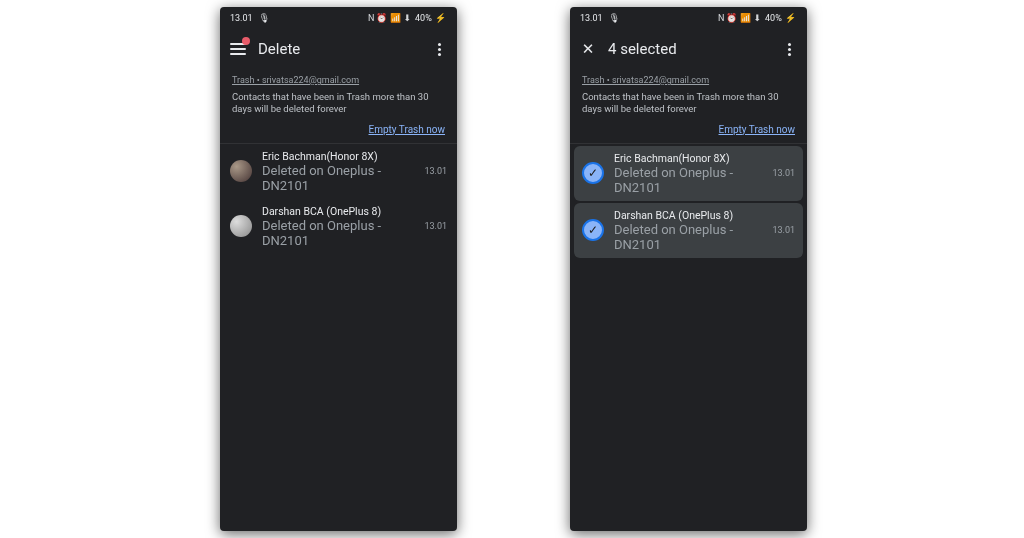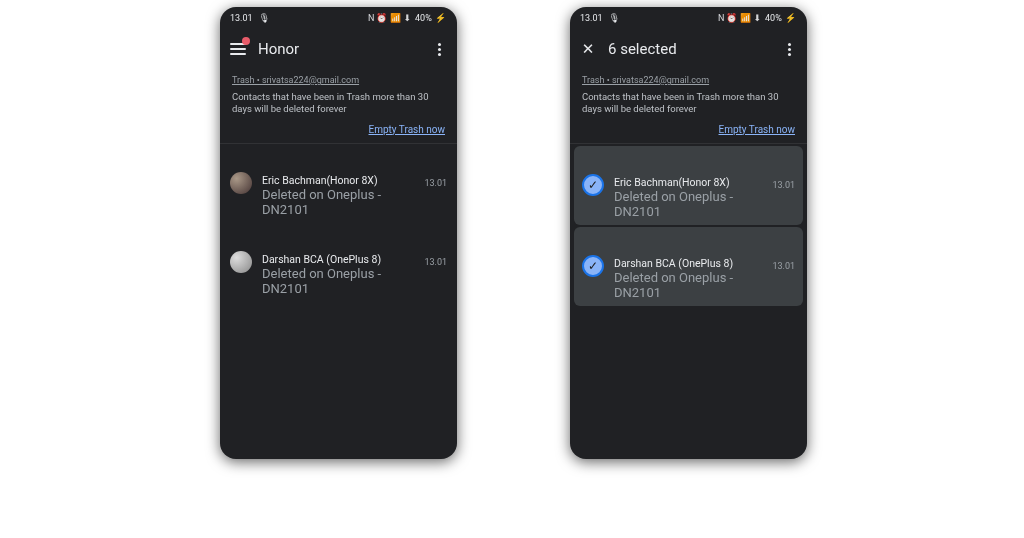--- a/index.html
+++ b/index.html
@@ -7,22 +7,22 @@
     background: #ffffff;
     font-family: -apple-system, BlinkMacSystemFont, "Segoe UI", Roboto, sans-serif;
     width: 1024px;
     height: 538px;
     position: relative;
     overflow: hidden;
   }
   .phone {
     position: absolute;
     width: 237px;
-    height: 452px;
-    border-radius: 16px;
+    height: 524px;
+    border-radius: 4px;
     background: #202124;
     color: #e8eaed;
     box-shadow: 0 3px 14px rgba(0,0,0,0.6);
     overflow: hidden;
     display: flex;
     flex-direction: column;
   }
   .phone-left { left: 220px; top: 7px; }
   .phone-right { left: 570px; top: 7px; }
 
@@ -132,21 +132,21 @@
   }
   .avatar.check {
     background: #8ab4f8;
     border: 2px solid #1a73e8;
     display: flex; align-items: center; justify-content: center;
     color: #202124;
     font-size: 12px;
   }
   .avatar.p1 { background: radial-gradient(circle at 30% 30%, #a98, #433); }
   .avatar.p2 { background: radial-gradient(circle at 30% 30%, #ddd, #888); }
-  .contact-text { flex: 1; min-width: 0; margin-top: 24px; }
+  .contact-text { flex: 1; min-width: 0; }
   .contact-name { font-size: 10.5px; color: #e8eaed; }
   .contact-sub  { font-size: 13px;  color: #9aa0a6; }
   .contact-time { font-size: 9px;  color: #9aa0a6; }
 
   
   .popup {
     position: absolute;
     top: 36px;
     right: 0;
     width: 112px;
@@ -181,21 +181,21 @@
 
   <div class="app-bar">
     <div class="menu-icon">
       <div class="hamburger-icon">
           <span></span>
           <span></span>
           <span></span>
         </div>
       <div class="hamburger-badge"></div>
     </div>
-    <div class="title">Honor</div>
+    <div class="title">Delete</div>
     <div class="dots-icon">
         <span></span>
         <span></span>
         <span></span>
       </div>
   </div>
 
   <div class="info-block">
     <div class="breadcrumb">Trash • srivatsa224@gmail.com</div>
     <div class="info-text">Contacts that have been in Trash more than 30 days will be deleted forever</div>
@@ -230,21 +230,21 @@
     </div>
     <div class="status-right">
       <span class="stat-glyph">N ⏰ 📶 ⬇</span>
       <span>40%</span>
       <span class="stat-glyph">⚡</span>
     </div>
   </div>
 
   <div class="app-bar">
     <div class="close-icon">✕</div>
-    <div class="title">6 selected</div>
+    <div class="title">4 selected</div>
     <div class="dots-icon">
         <span></span>
         <span></span>
         <span></span>
       </div>
   </div>
 
 
   <div class="info-block">
     <div class="breadcrumb">Trash • srivatsa224@gmail.com</div>

